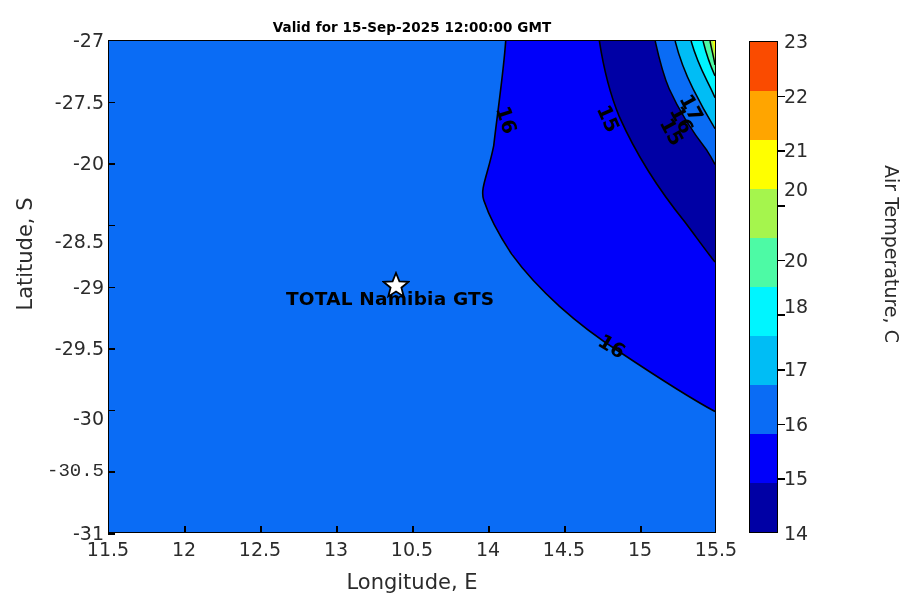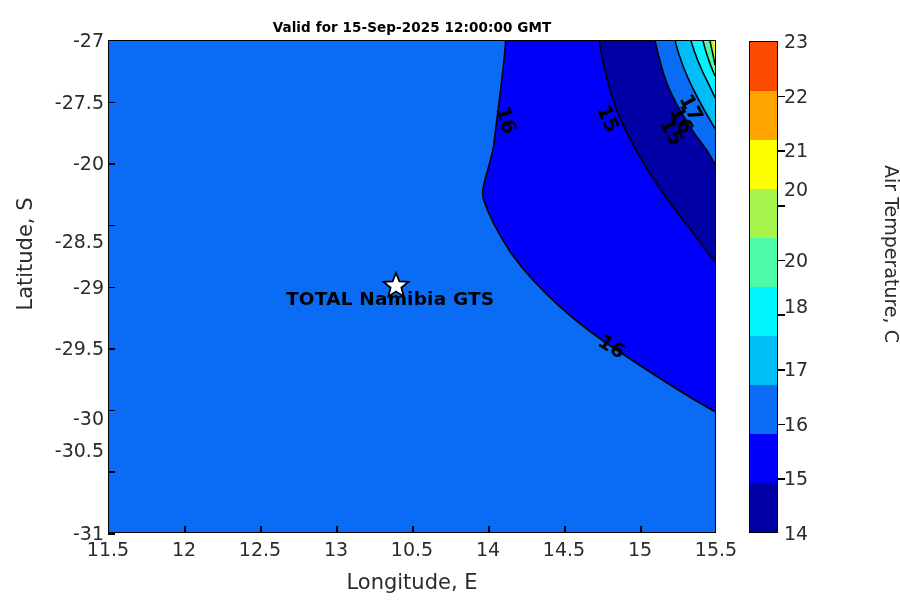--- a/index.html
+++ b/index.html
@@ -170,21 +170,21 @@
   <div id="station-label">TOTAL Namibia GTS</div>
 
   <div id="ytick-wrap">
       <div class="ytick" style="top: 0px;">-27</div>
       <div class="ytick" style="top: 61.625px;">-27.5</div>
       <div class="ytick" style="top: 123.25px;">-20</div>
       <div class="ytick" style="top: 201px;">-28.5</div>
       <div class="ytick" style="top: 246.5px;">-29</div>
       <div class="ytick" style="top: 308.125px;">-29.5</div>
       <div class="ytick" style="top: 369.75px; margin-top: 8px;">-30</div>
-      <div class="ytick" style="top: 410px;">-30.5</div>
+      <div class="ytick" style="top: 431px; font-family: Liberation Mono, monospace;">-30.5</div>
       <div class="ytick" style="top: 493px;">-31</div>
     </div>
   <div id="xtick-wrap">
       <div class="xtick" style="left: 0px; text-align: center;">11.5</div>
       <div class="xtick" style="left: 76px;">12</div>
       <div class="xtick" style="left: 152px;">12.5</div>
       <div class="xtick" style="left: 228px;">13</div>
       <div class="xtick" style="left: 304px;">10.5</div>
       <div class="xtick" style="left: 380px;">14</div>
       <div class="xtick" style="left: 456px;">14.5</div>

